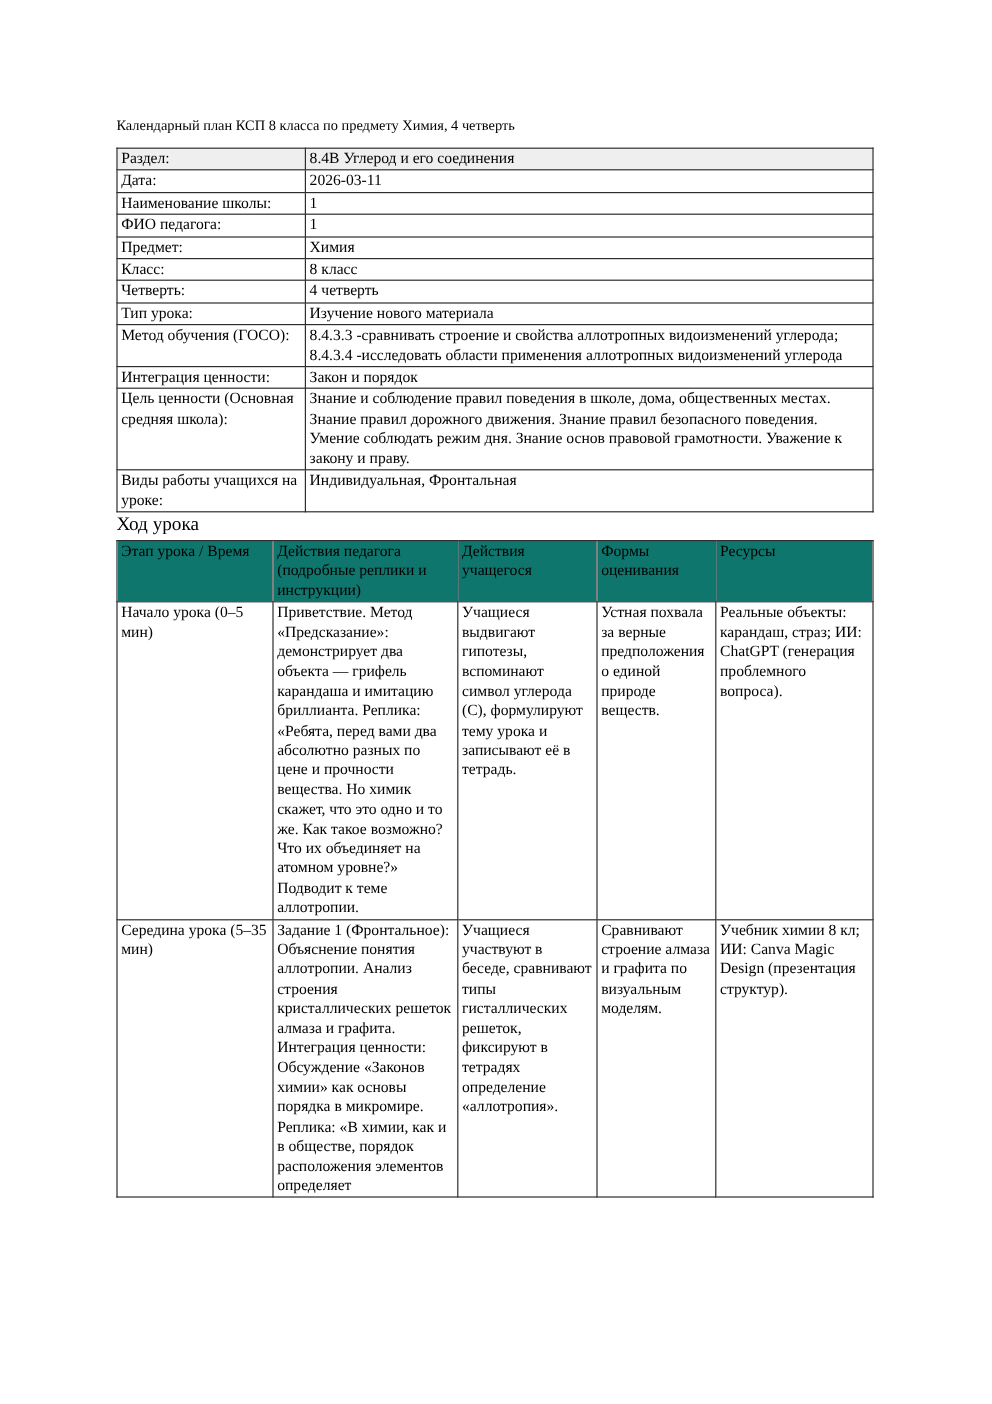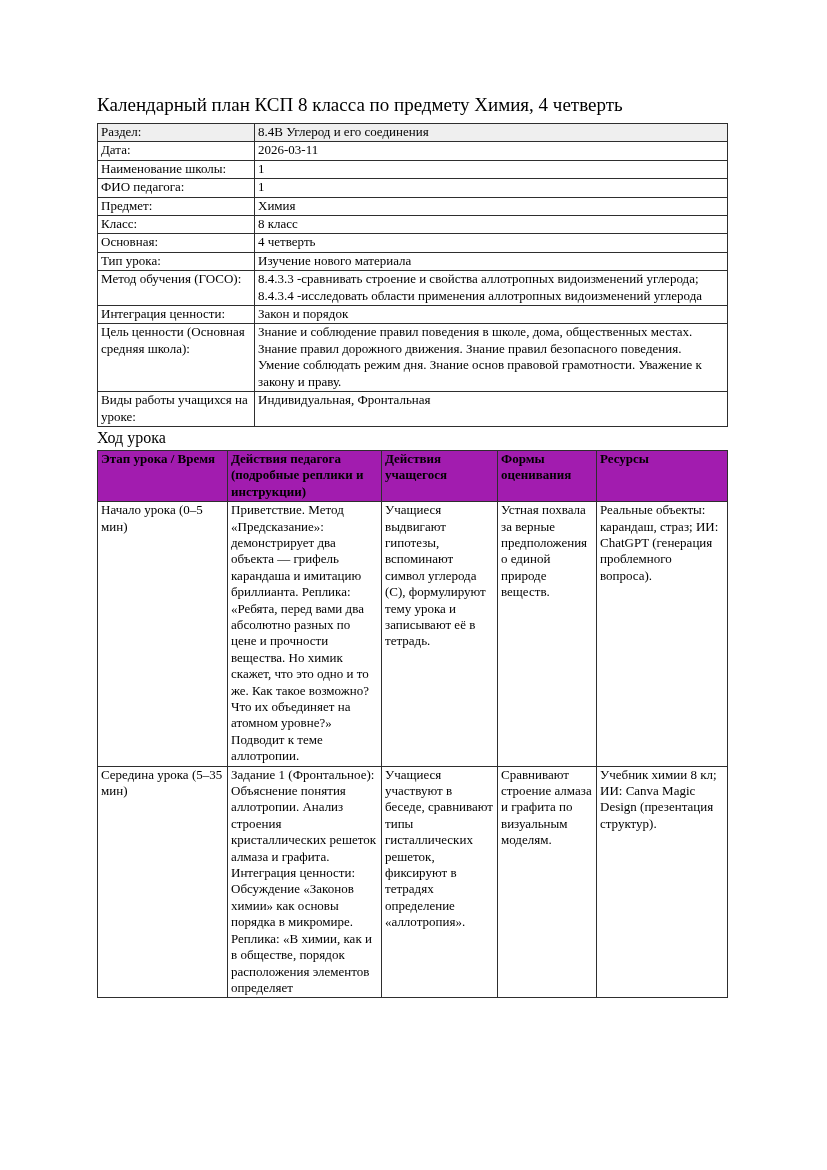--- a/index.html
+++ b/index.html
@@ -8,21 +8,21 @@
     background: #ffffff;
     font-family: "Liberation Serif", "DejaVu Serif", serif;
     color: #000000;
     overflow: hidden;
   }
   .page {
     width: 827px; height: 1170px;
     padding: 96px 99px 0 97px;
   }
   .doc-title {
-    font-size: 19px;
+    font-size: 12px;
     line-height: 17px;
     font-weight: normal;
     margin-bottom: 10px;
     white-space: nowrap;
   }
   table {
     border-collapse: collapse;
     table-layout: fixed;
     width: 631px;
   }
@@ -32,21 +32,21 @@
     text-align: left;
     font-weight: normal;
     font-size: 13px;
     line-height: 16.4px;
     padding: 0 3px 1px 3px;
     overflow: hidden;
     margin-top: 30px;
   }
   .info-table .label-col { width: 157px; }
   .row-highlight td { background: #efefef; }
-  .course-table thead th { background: #a21caf; font-weight: bold; }
+  .course-table thead th { background: #0f766e; }
   .course-table .col-stage      { width: 130px; }
   .course-table .col-teacher    { width: 154px; }
   .course-table .col-student    { width: 116px; }
   .course-table .col-assessment { width: 99px; }
   .course-table .col-resources  { width: 131px; }
   .section-heading {
     font-size: 16px;
     line-height: 17px;
     font-weight: normal;
     margin: 2px 0 4px 0;
@@ -79,21 +79,21 @@
       </tr>
       <tr>
         <td class="label-col">Предмет:</td>
         <td>Химия</td>
       </tr>
       <tr>
         <td class="label-col">Класс:</td>
         <td>8 класс</td>
       </tr>
       <tr>
-        <td class="label-col">Основная:</td>
+        <td class="label-col">Четверть:</td>
         <td>4 четверть</td>
       </tr>
       <tr>
         <td class="label-col">Тип урока:</td>
         <td>Изучение нового материала</td>
       </tr>
       <tr>
         <td class="label-col">Метод обучения (ГОСО):</td>
         <td>8.4.3.3 -сравнивать строение и свойства аллотропных видоизменений углерода; 8.4.3.4 -исследовать области применения аллотропных видоизменений углерода</td>
       </tr>

